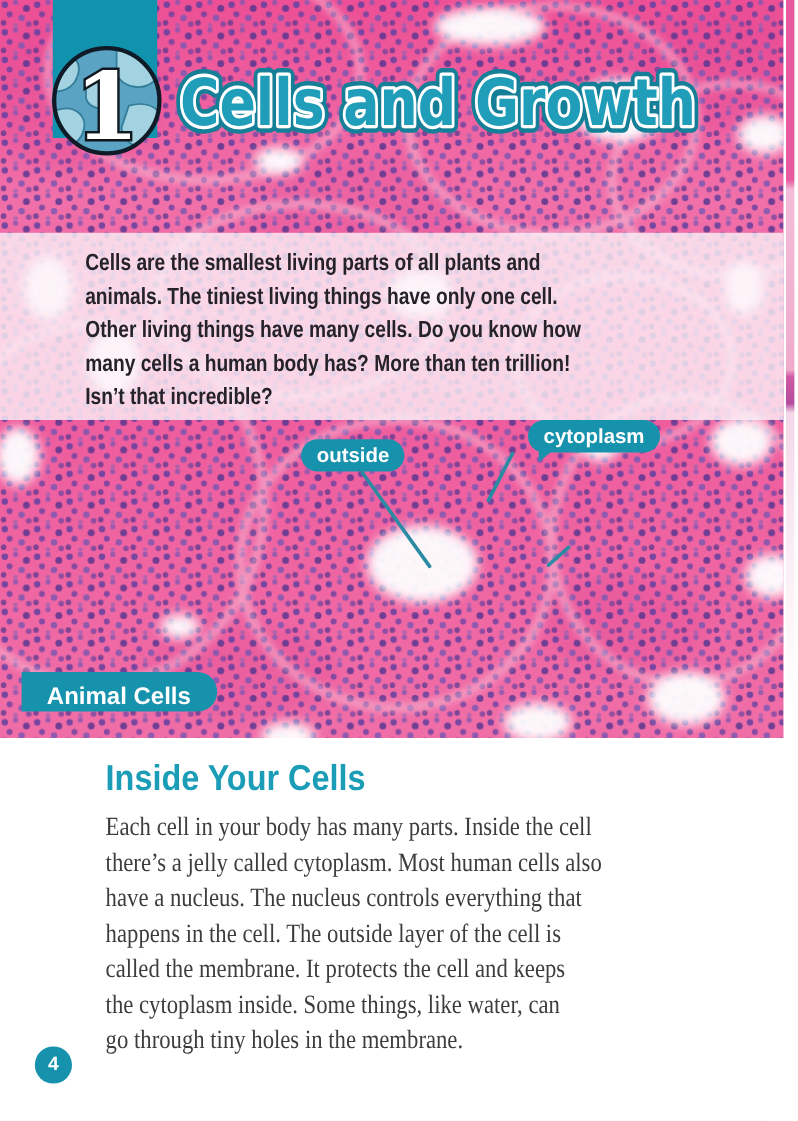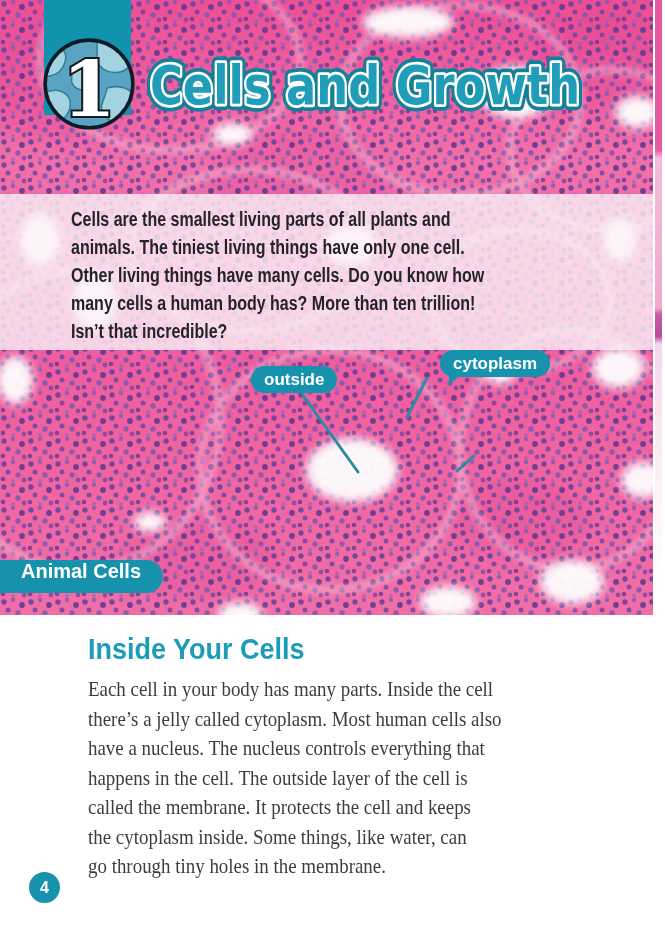--- a/index.html
+++ b/index.html
@@ -34,23 +34,23 @@
   .pill{position:absolute;height:27px;padding:0 13px;border-radius:14px;background:#1792ad;
         color:#fff;font-weight:bold;font-size:17px;display:flex;align-items:center;
         justify-content:center;white-space:nowrap;}
   #pill-nucleus{left:251px;top:366px;}
   #pill-cytoplasm{left:417px;top:350px;margin-left:23px;}
   #pill-membrane{left:465px;top:428px;}
   .tail{position:absolute;left:9px;bottom:-8px;width:0;height:0;
         border-top:9px solid #1792ad;border-right:11px solid transparent;}
 
   
-  #caption-pill{position:absolute;left:0;top:560px;height:33px;padding:0 22px 0 21px;
+  #caption-pill{position:absolute;left:18px;top:560px;height:33px;padding:0 22px 0 21px;
                 background:#1792ad;border-radius:0 17px 17px 0;color:#fff;font-weight:bold;
-                font-size:20px;display:flex;align-items:flex-start;white-space:nowrap;}
+                font-size:20px;display:flex;align-items:flex-end;white-space:nowrap;}
 
   
   #edge-strip{position:absolute;left:653px;top:0;width:12px;height:934px;background:#fff;}
   #edge-line{position:absolute;left:2px;top:0;width:7px;height:600px;
      background:linear-gradient(180deg,#e85aa0 0,#e85aa0 150px,#f3bcd8 158px,#f0aacb 308px,
                 #cf5aa5 314px,#b44b9e 336px,#f4d7e8 344px,#fbeff6 470px,#ffffff 590px);}
 
   
   #lower{position:absolute;left:0;top:615px;width:665px;height:319px;background:#fff;}
   #section-heading{position:absolute;left:88px;top:632px;font-size:30px;font-weight:bold;

